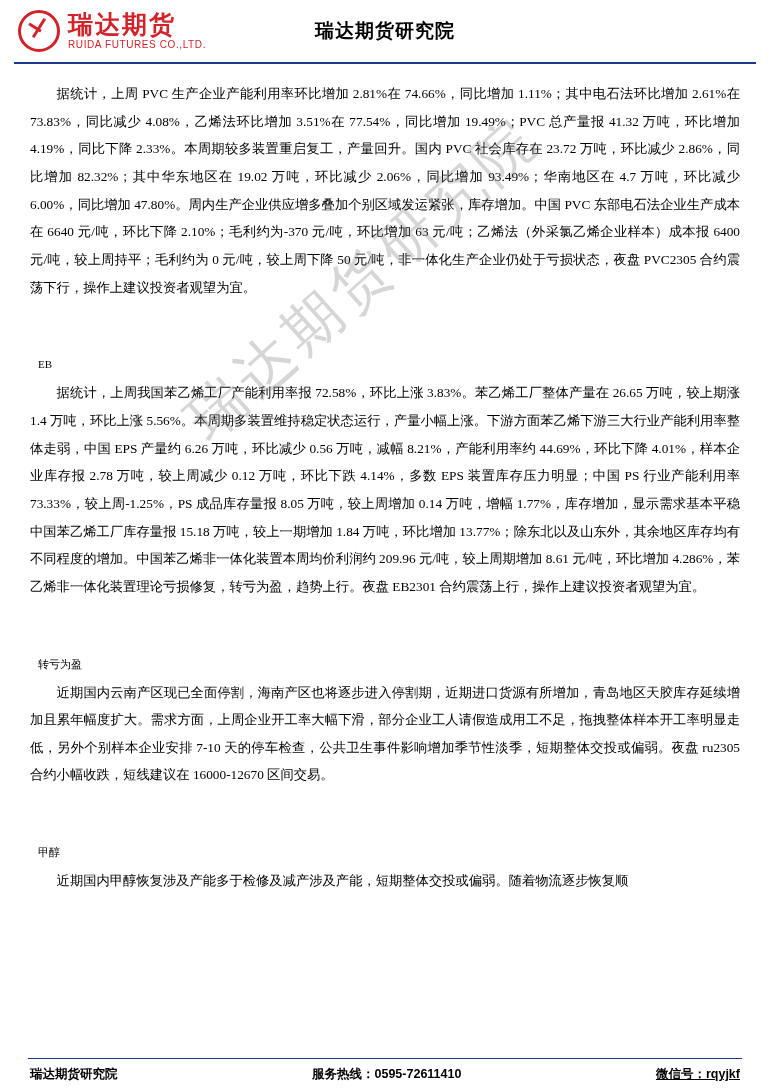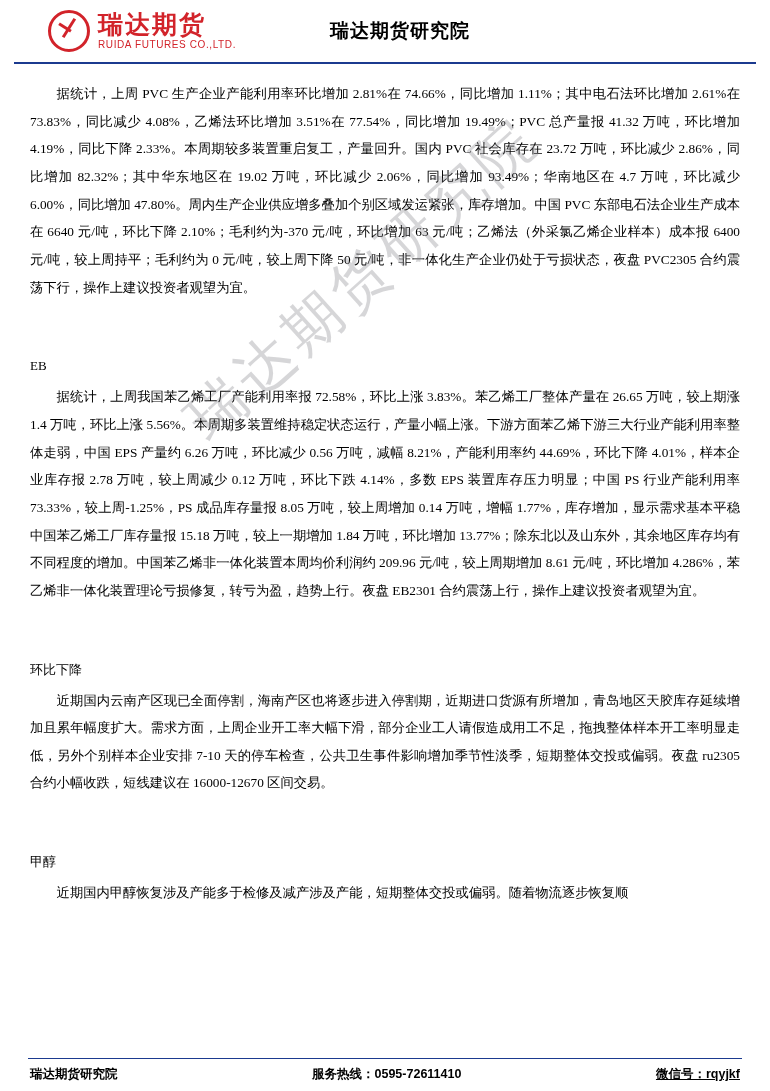--- a/index.html
+++ b/index.html
@@ -20,21 +20,20 @@
     overflow: hidden;
   }
 
   
   .header {
     position: relative;
     height: 62px;
     padding: 0 18px;
     display: flex;
     align-items: center;
-    margin-left: 30px;
   }
   .logo-wrap {
     display: flex;
     align-items: center;
     gap: 8px;
   }
   .logo-mark {
     width: 36px;
     height: 36px;
     border-radius: 50%;
@@ -110,22 +109,22 @@
     padding: 12px 30px 0 30px;
     font-size: 13.3px;
     line-height: 2.08;
     text-align: justify;
   }
   .para {
     margin: 4px 0 0 0;
     text-indent: 2em;
   }
   .sec-title {
-    margin: 26px 0 0 0;
-    font-size: 13px;
+    margin: 26px 0 0 8px;
+    font-size: 11px;
     line-height: 2.0;
   }
   .gap-md { height: 26px; }
 
   
   .watermark {
     position: absolute;
     left: 170px;
     top: 400px;
     width: 340px;
@@ -190,21 +189,21 @@
 
     <p class="para">据统计，上周 PVC 生产企业产能利用率环比增加 2.81%在 74.66%，同比增加 1.11%；其中电石法环比增加 2.61%在 73.83%，同比减少 4.08%，乙烯法环比增加 3.51%在 77.54%，同比增加 19.49%；PVC 总产量报 41.32 万吨，环比增加 4.19%，同比下降 2.33%。本周期较多装置重启复工，产量回升。国内 PVC 社会库存在 23.72 万吨，环比减少 2.86%，同比增加 82.32%；其中华东地区在 19.02 万吨，环比减少 2.06%，同比增加 93.49%；华南地区在 4.7 万吨，环比减少 6.00%，同比增加 47.80%。周内生产企业供应增多叠加个别区域发运紧张，库存增加。中国 PVC 东部电石法企业生产成本在 6640 元/吨，环比下降 2.10%；毛利约为-370 元/吨，环比增加 63 元/吨；乙烯法（外采氯乙烯企业样本）成本报 6400 元/吨，较上周持平；毛利约为 0 元/吨，较上周下降 50 元/吨，非一体化生产企业仍处于亏损状态，夜盘 PVC2305 合约震荡下行，操作上建议投资者观望为宜。</p>
 
     <div class="gap-md"></div>
 
     <div class="sec-title">EB</div>
     <p class="para">据统计，上周我国苯乙烯工厂产能利用率报 72.58%，环比上涨 3.83%。苯乙烯工厂整体产量在 26.65 万吨，较上期涨 1.4 万吨，环比上涨 5.56%。本周期多装置维持稳定状态运行，产量小幅上涨。下游方面苯乙烯下游三大行业产能利用率整体走弱，中国 EPS 产量约 6.26 万吨，环比减少 0.56 万吨，减幅 8.21%，产能利用率约 44.69%，环比下降 4.01%，样本企业库存报 2.78 万吨，较上周减少 0.12 万吨，环比下跌 4.14%，多数 EPS 装置库存压力明显；中国 PS 行业产能利用率 73.33%，较上周-1.25%，PS 成品库存量报 8.05 万吨，较上周增加 0.14 万吨，增幅 1.77%，库存增加，显示需求基本平稳中国苯乙烯工厂库存量报 15.18 万吨，较上一期增加 1.84 万吨，环比增加 13.77%；除东北以及山东外，其余地区库存均有不同程度的增加。中国苯乙烯非一体化装置本周均价利润约 209.96 元/吨，较上周期增加 8.61 元/吨，环比增加 4.286%，苯乙烯非一体化装置理论亏损修复，转亏为盈，趋势上行。夜盘 EB2301 合约震荡上行，操作上建议投资者观望为宜。</p>
 
     <div class="gap-md"></div>
 
-    <div class="sec-title">环比下降</div>
+    <div class="sec-title">转亏为盈</div>
     <p class="para">近期国内云南产区现已全面停割，海南产区也将逐步进入停割期，近期进口货源有所增加，青岛地区天胶库存延续增加且累年幅度扩大。需求方面，上周企业开工率大幅下滑，部分企业工人请假造成用工不足，拖拽整体样本开工率明显走低，另外个别样本企业安排 7-10 天的停车检查，公共卫生事件影响增加季节性淡季，短期整体交投或偏弱。夜盘 ru2305 合约小幅收跌，短线建议在 16000-12670 区间交易。</p>
 
     <div class="gap-md"></div>
 
     <div class="sec-title">甲醇</div>
     <p class="para">近期国内甲醇恢复涉及产能多于检修及减产涉及产能，短期整体交投或偏弱。随着物流逐步恢复顺</p>
 
   </div>
 
   <div class="watermark">

